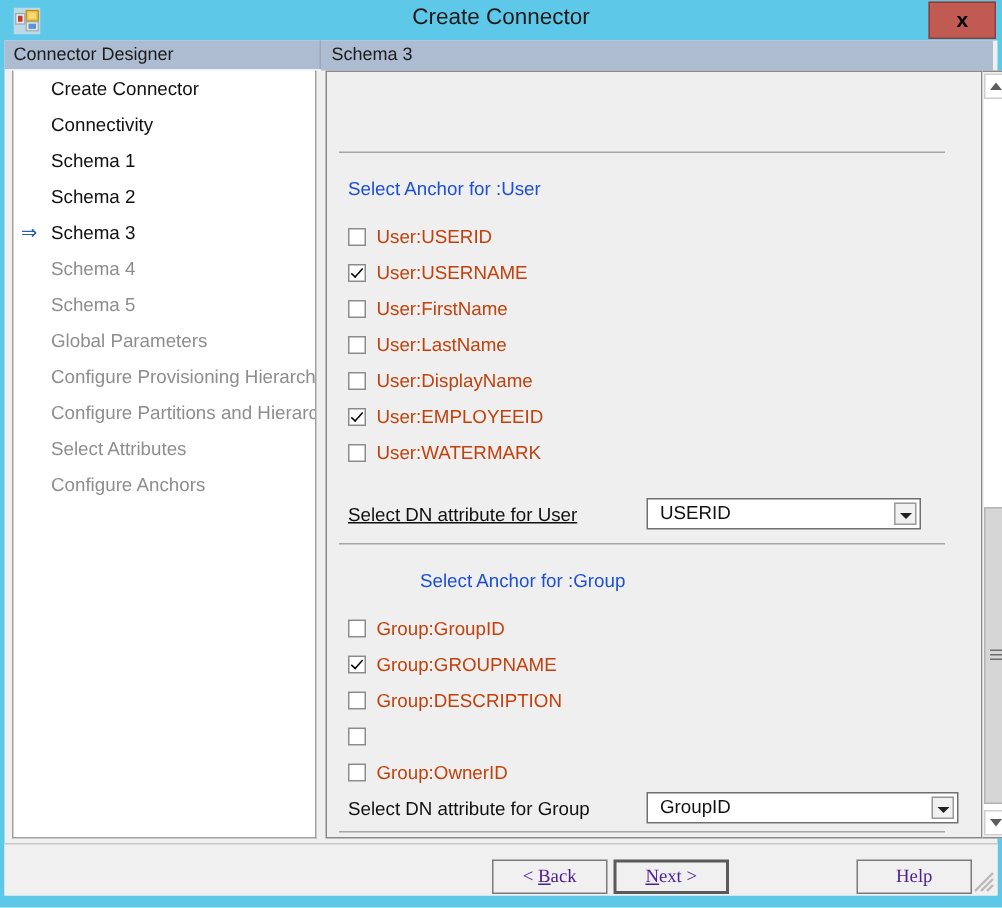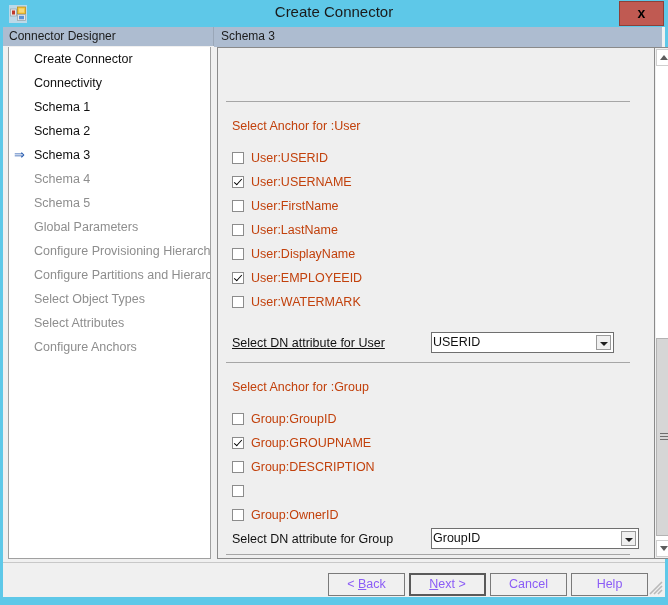--- a/index.html
+++ b/index.html
@@ -165,21 +165,21 @@
     position: absolute;
     left: 8px;
     width: 404px;
     height: 1px;
     background: #a6a6a6;
   }
   .section-label {
     position: absolute;
     left: 14px;
     font-size: 12.5px;
-    color: #c2410c;
+    color: #1d4ed8;
   }
 
   
   .cbrow {
     position: absolute;
     left: 14px;
     height: 18px;
     line-height: 18px;
     font-size: 12.5px;
     color: #c2410c;
@@ -218,21 +218,21 @@
   }
   .combo {
     position: absolute;
     height: 21px;
     background: #ffffff;
     border: 1px solid #6f6f6f;
     box-sizing: border-box;
     font-size: 12.5px;
     color: #111111;
     line-height: 19px;
-    padding-left: 1px;
+    padding-left: 8px;
     cursor: pointer;
   }
   .combo-arrow {
     position: absolute;
     right: 2px; top: 2px;
     width: 15px;
     height: 15px;
     background: #f0f0f0;
     border: 1px solid #9a9a9a;
     box-sizing: border-box;
@@ -322,24 +322,25 @@
   }
   .btn {
     position: absolute;
     top: 10px;
     width: 77px;
     height: 23px;
     background: #f0f0f0;
     border: 1px solid #7a7a7a;
     box-sizing: border-box;
     font-size: 12.5px;
-    color: #8b5cf6;
+    color: #4c1d95;
     text-align: center;
     line-height: 21px;
     cursor: pointer;
+    font-family: Liberation Serif, serif;
   }
   .btn.default {
     border: 2px solid #5a5a5a;
     line-height: 19px;
   }
   .btn u { text-decoration: underline; }
 
   #resize-grip {
     position: absolute;
     right: 2px; bottom: 2px;
@@ -375,21 +376,20 @@
           <div class="nav-item"><span>Create Connector</span></div>
           <div class="nav-item"><span>Connectivity</span></div>
           <div class="nav-item"><span>Schema 1</span></div>
           <div class="nav-item"><span>Schema 2</span></div>
           <div class="nav-item"><span class="nav-arrow">⇒</span><span>Schema 3</span></div>
           <div class="nav-item disabled"><span>Schema 4</span></div>
           <div class="nav-item disabled"><span>Schema 5</span></div>
           <div class="nav-item disabled"><span>Global Parameters</span></div>
           <div class="nav-item disabled"><span>Configure Provisioning Hierarchy</span></div>
           <div class="nav-item disabled"><span>Configure Partitions and Hierarchies</span></div>
-          <div class="nav-item disabled"><span>Select Object Types</span></div>
           <div class="nav-item disabled"><span>Select Attributes</span></div>
           <div class="nav-item disabled"><span>Configure Anchors</span></div>
         </div>
     </div>
 
     <div id="content-panel">
       <div id="content-header">Schema 3</div>
       <div id="content-body">
 
         <div class="hr" style="top:53px;"></div>
@@ -407,21 +407,21 @@
           </div>
 
         <div class="dn-label" style="top:288px;text-decoration:underline;">Select DN attribute for User</div>
         <div class="combo" style="left:213px; top:284px; width:183px;">
           <span>USERID</span>
           <span class="combo-arrow"></span>
         </div>
 
         <div class="hr" style="top:314px;"></div>
 
-        <div class="section-label" style="top:332px;">Select Anchor for :Group</div>
+        <div class="section-label" style="top:332px;margin-left:48px;">Select Anchor for :Group</div>
 
         <div id="group-checkboxes">
             <div class="cbrow" style="top: 362px;"><span class="cbox"></span><span>Group:GroupID</span></div>
             <div class="cbrow" style="top: 386px;"><span class="cbox checked"></span><span>Group:GROUPNAME</span></div>
             <div class="cbrow" style="top: 410px;"><span class="cbox"></span><span>Group:DESCRIPTION</span></div>
             <div class="cbrow" style="top: 434px;"><span class="cbox"></span></div>
             <div class="cbrow" style="top: 458px;"><span class="cbox"></span><span>Group:OwnerID</span></div>
           </div>
 
         <div class="dn-label" style="top:484px;">Select DN attribute for Group</div>
@@ -447,23 +447,20 @@
       </div>
     </div>
 
     <div id="footer">
       <div class="btn" style="left:325px;">
         <span>&lt; <u>B</u>ack</span>
       </div>
       <div class="btn default" style="left:406px;">
         <span><u>N</u>ext &gt;</span>
       </div>
-      <div class="btn" style="left:487px;">
-        <span>Cancel</span>
-      </div>
       <div class="btn" style="left:568px;">
         <span>Help</span>
       </div>
       <span id="resize-grip">
         <svg width="14" height="14" viewBox="0 0 14 14">
           <path d="M13 1 L1 13 M13 5 L5 13 M13 9 L9 13" stroke="#b9b9b9" stroke-width="1.6" fill="none"></path>
         </svg>
       </span>
     </div>
 

